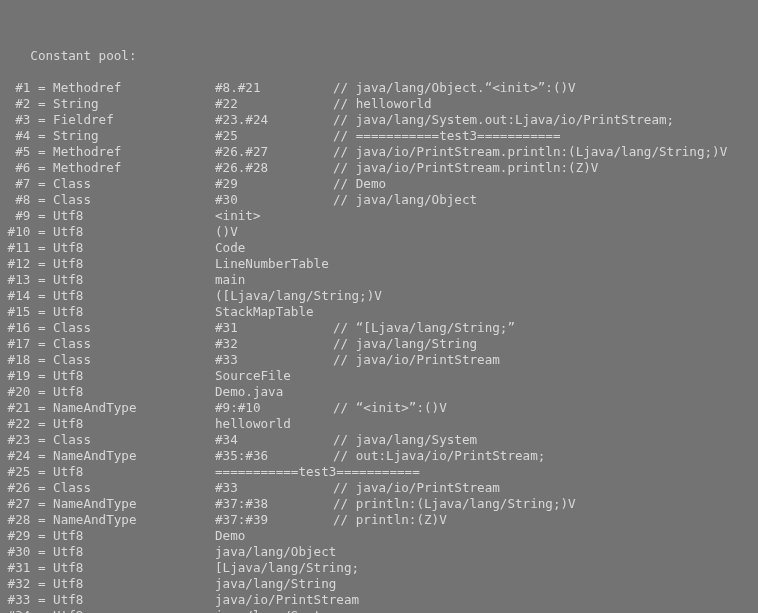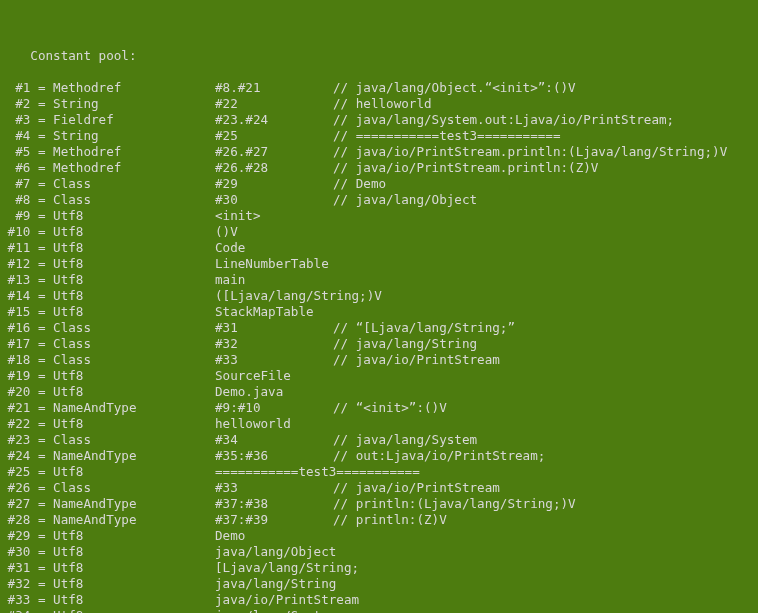--- a/index.html
+++ b/index.html
@@ -10,21 +10,21 @@
   }
   body {
     width: 758px;
     height: 613px;
     overflow: hidden;
   }
   #terminal {
     position: relative;
     width: 758px;
     height: 613px;
-    background: #4d7c0f;
+    background: #737373;
     color: #d8d8d8;
     font-family: "DejaVu Sans Mono", "Liberation Mono", monospace;
     font-size: 12.6px;
     line-height: 16px;
     letter-spacing: 0px;
     white-space: pre;
     overflow: hidden;
     padding: 0;
     box-sizing: border-box;
   }

